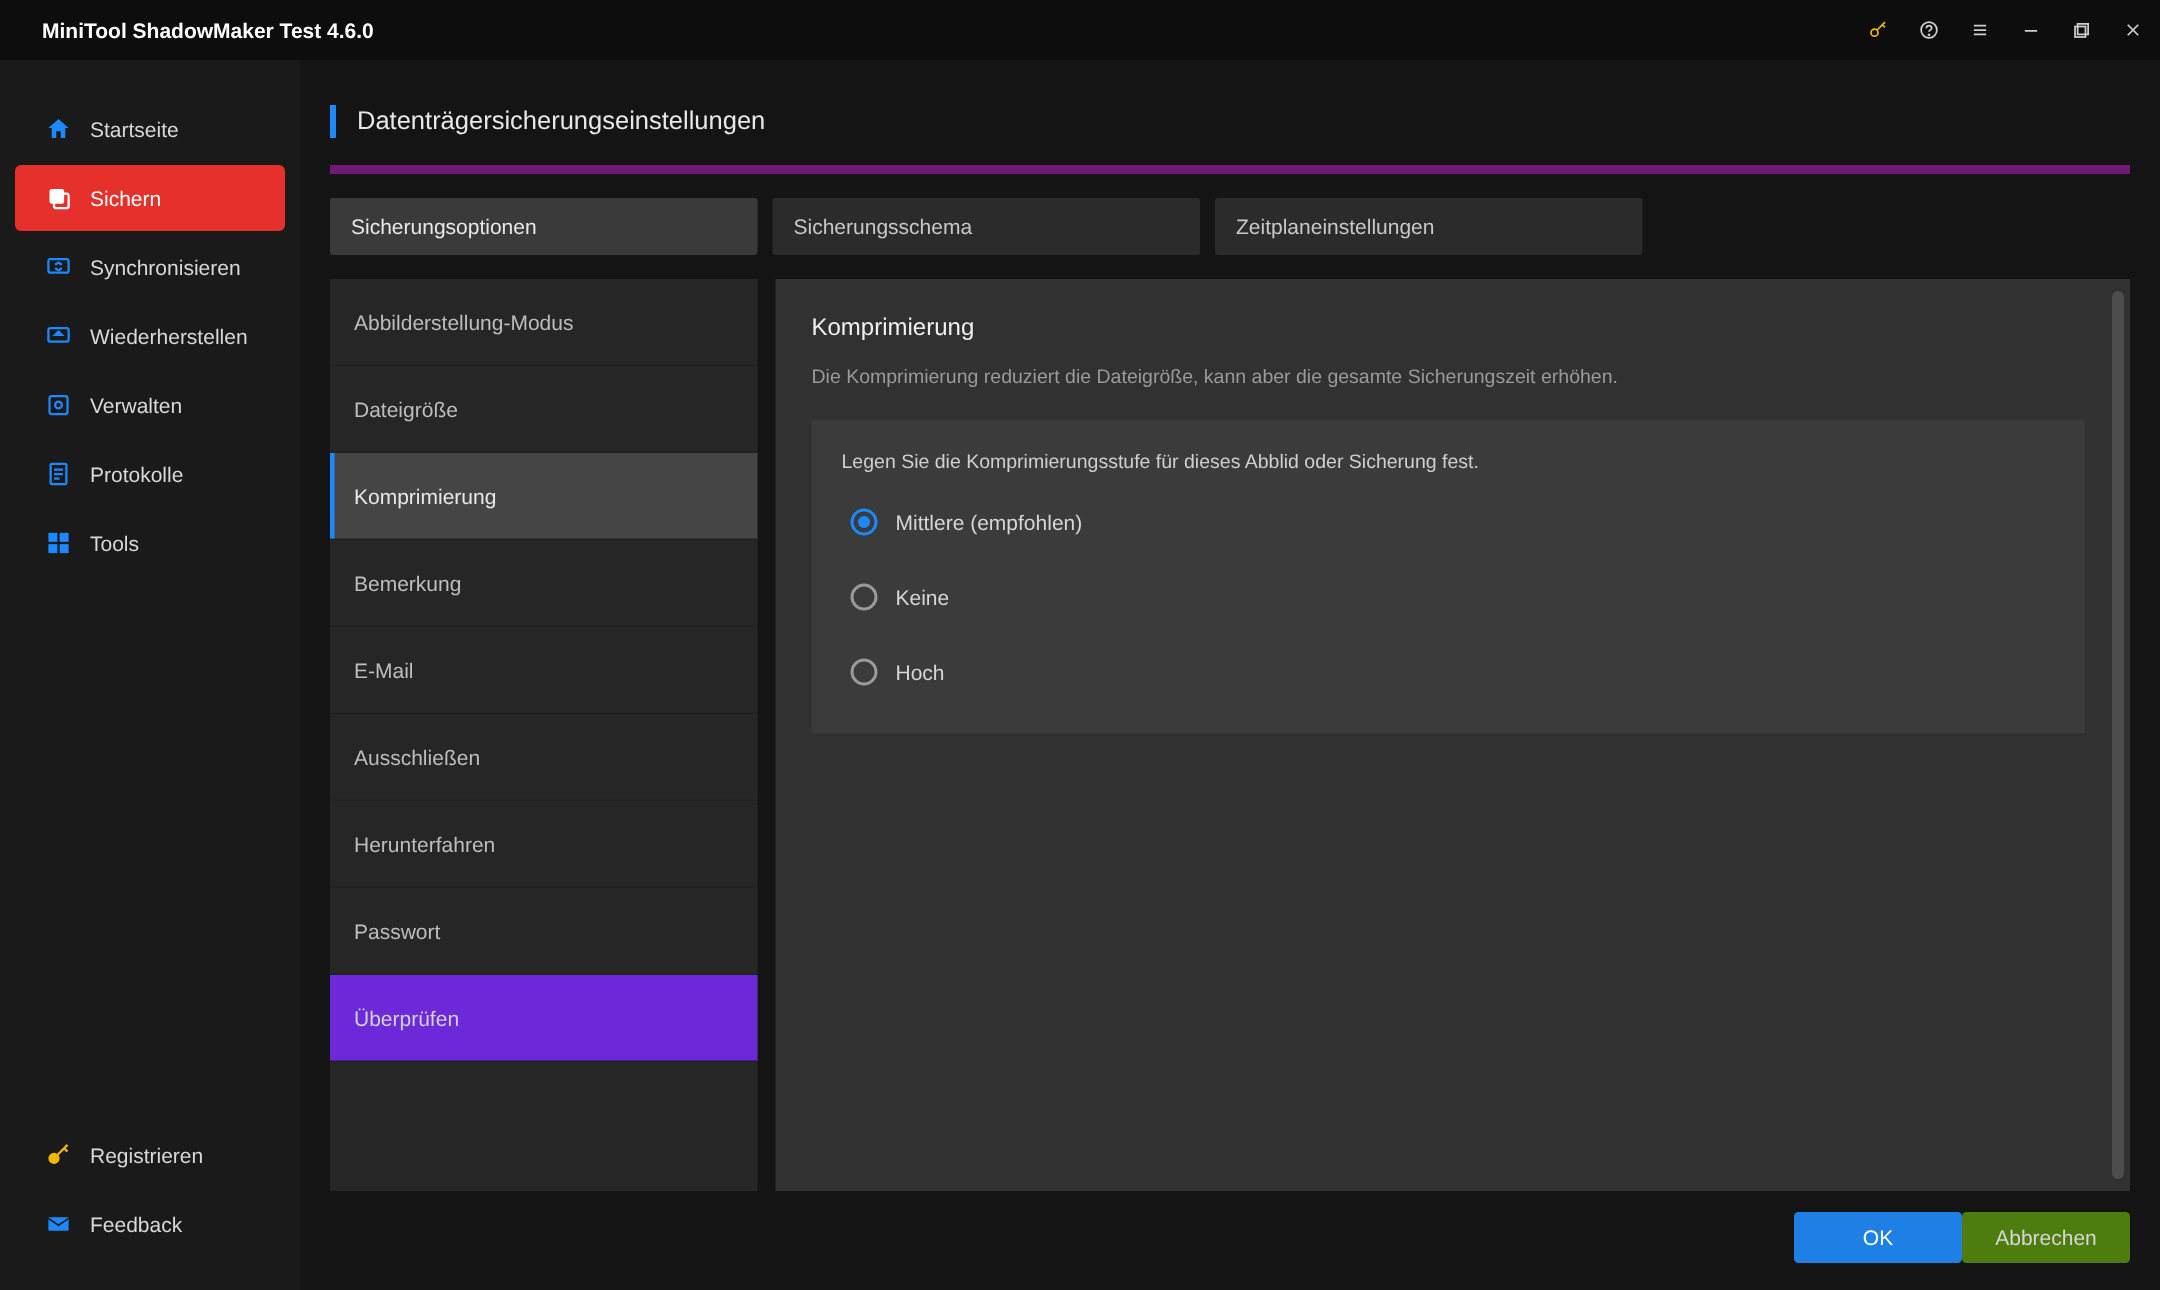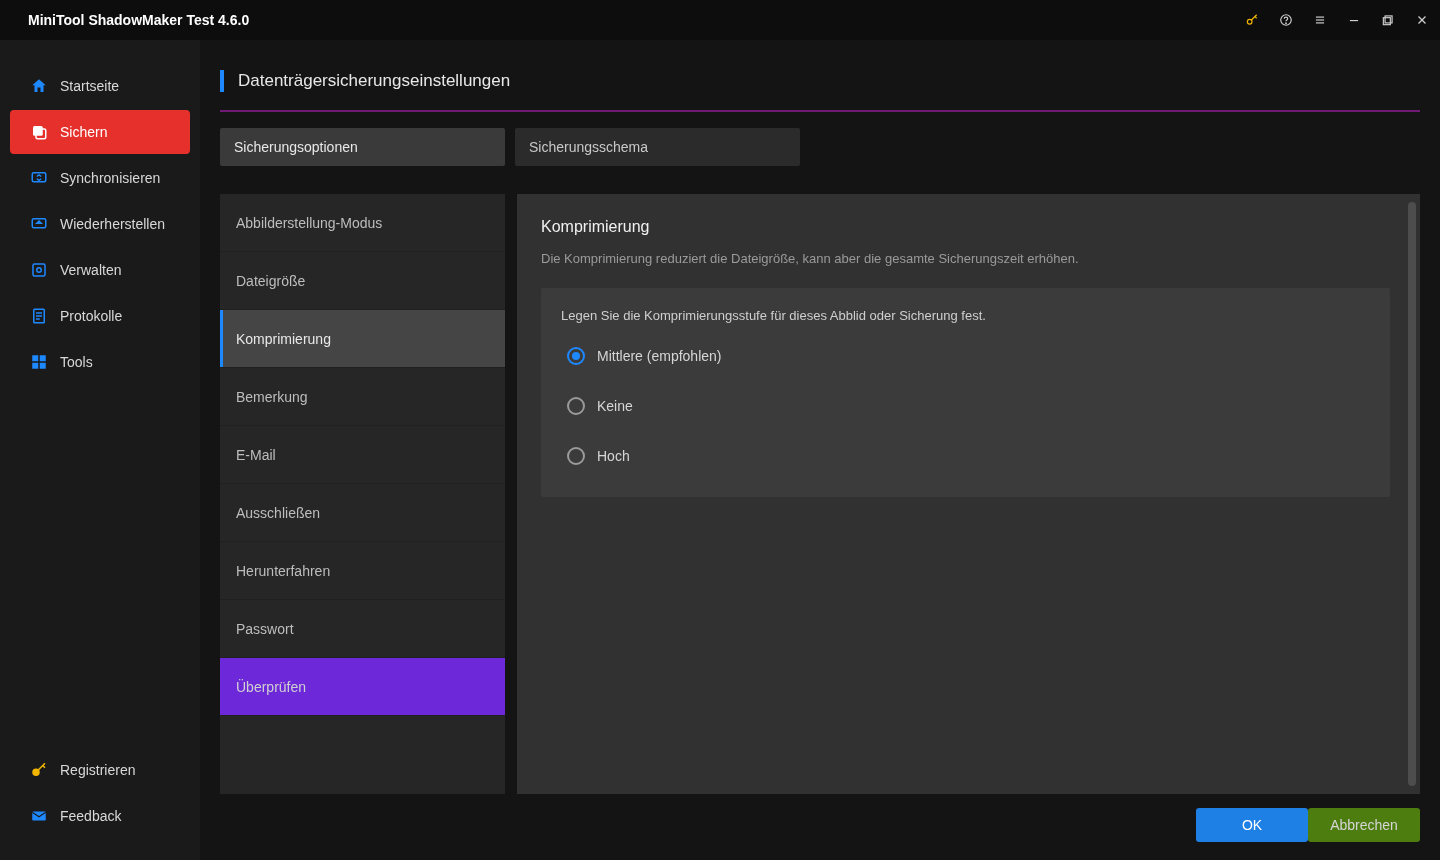--- a/index.html
+++ b/index.html
@@ -61,41 +61,41 @@
   display: flex;
   flex-direction: column;
   padding: 0 20px 0 20px;
   position: relative;
 }
 .page-header {
   display: flex;
   align-items: center;
   gap: 14px;
   padding: 30px 0 18px 0;
-  border-bottom: 2px solid #701a75;
+  border-bottom: 6px solid #701a75;
 }
 .accent-bar { width: 4px; height: 22px; background: #1e88ff; }
 .page-title { font-size: 17px; color: #e8e8e8; font-weight: 400; }
 
 .tabs-row { display: flex; gap: 10px; margin-top: 16px; align-items: flex-end; }
 .tab {
   flex: 0 0 285px;
   height: 38px;
   background: #2b2b2b;
   border-radius: 2px;
   display: flex;
   align-items: center;
   padding-left: 14px;
   font-size: 14px;
   color: #c8c8c8;
   cursor: pointer;
 }
 .tab.active { background: #3a3a3a; color: #e8e8e8; }
 
-.panel-row { display: flex; gap: 12px; margin-top: 28px; flex: 1; min-height: 0; justify-content: flex-end; }
+.panel-row { display: flex; gap: 12px; margin-top: 16px; flex: 1; min-height: 0; justify-content: flex-end; }
 .sub-list {
   width: 285px;
   background: #262626;
   display: flex;
   flex-direction: column;
 }
 .sub-item {
   height: 58px;
   display: flex;
   align-items: center;
@@ -310,20 +310,23 @@
       <div class="page-title">Datenträgersicherungseinstellungen</div>
     </div>
 
     <div class="tabs-row">
       <div class="tab active">
           <span>Sicherungsoptionen</span>
         </div>
       <div class="tab">
           <span>Sicherungsschema</span>
         </div>
+      <div class="tab">
+          <span>Zeitplaneinstellungen</span>
+        </div>
     </div>
 
     <div class="panel-row">
 
       <div class="sub-list">
         <div class="sub-item">
             <span>Abbilderstellung-Modus</span>
           </div>
         <div class="sub-item">
             <span>Dateigröße</span>

